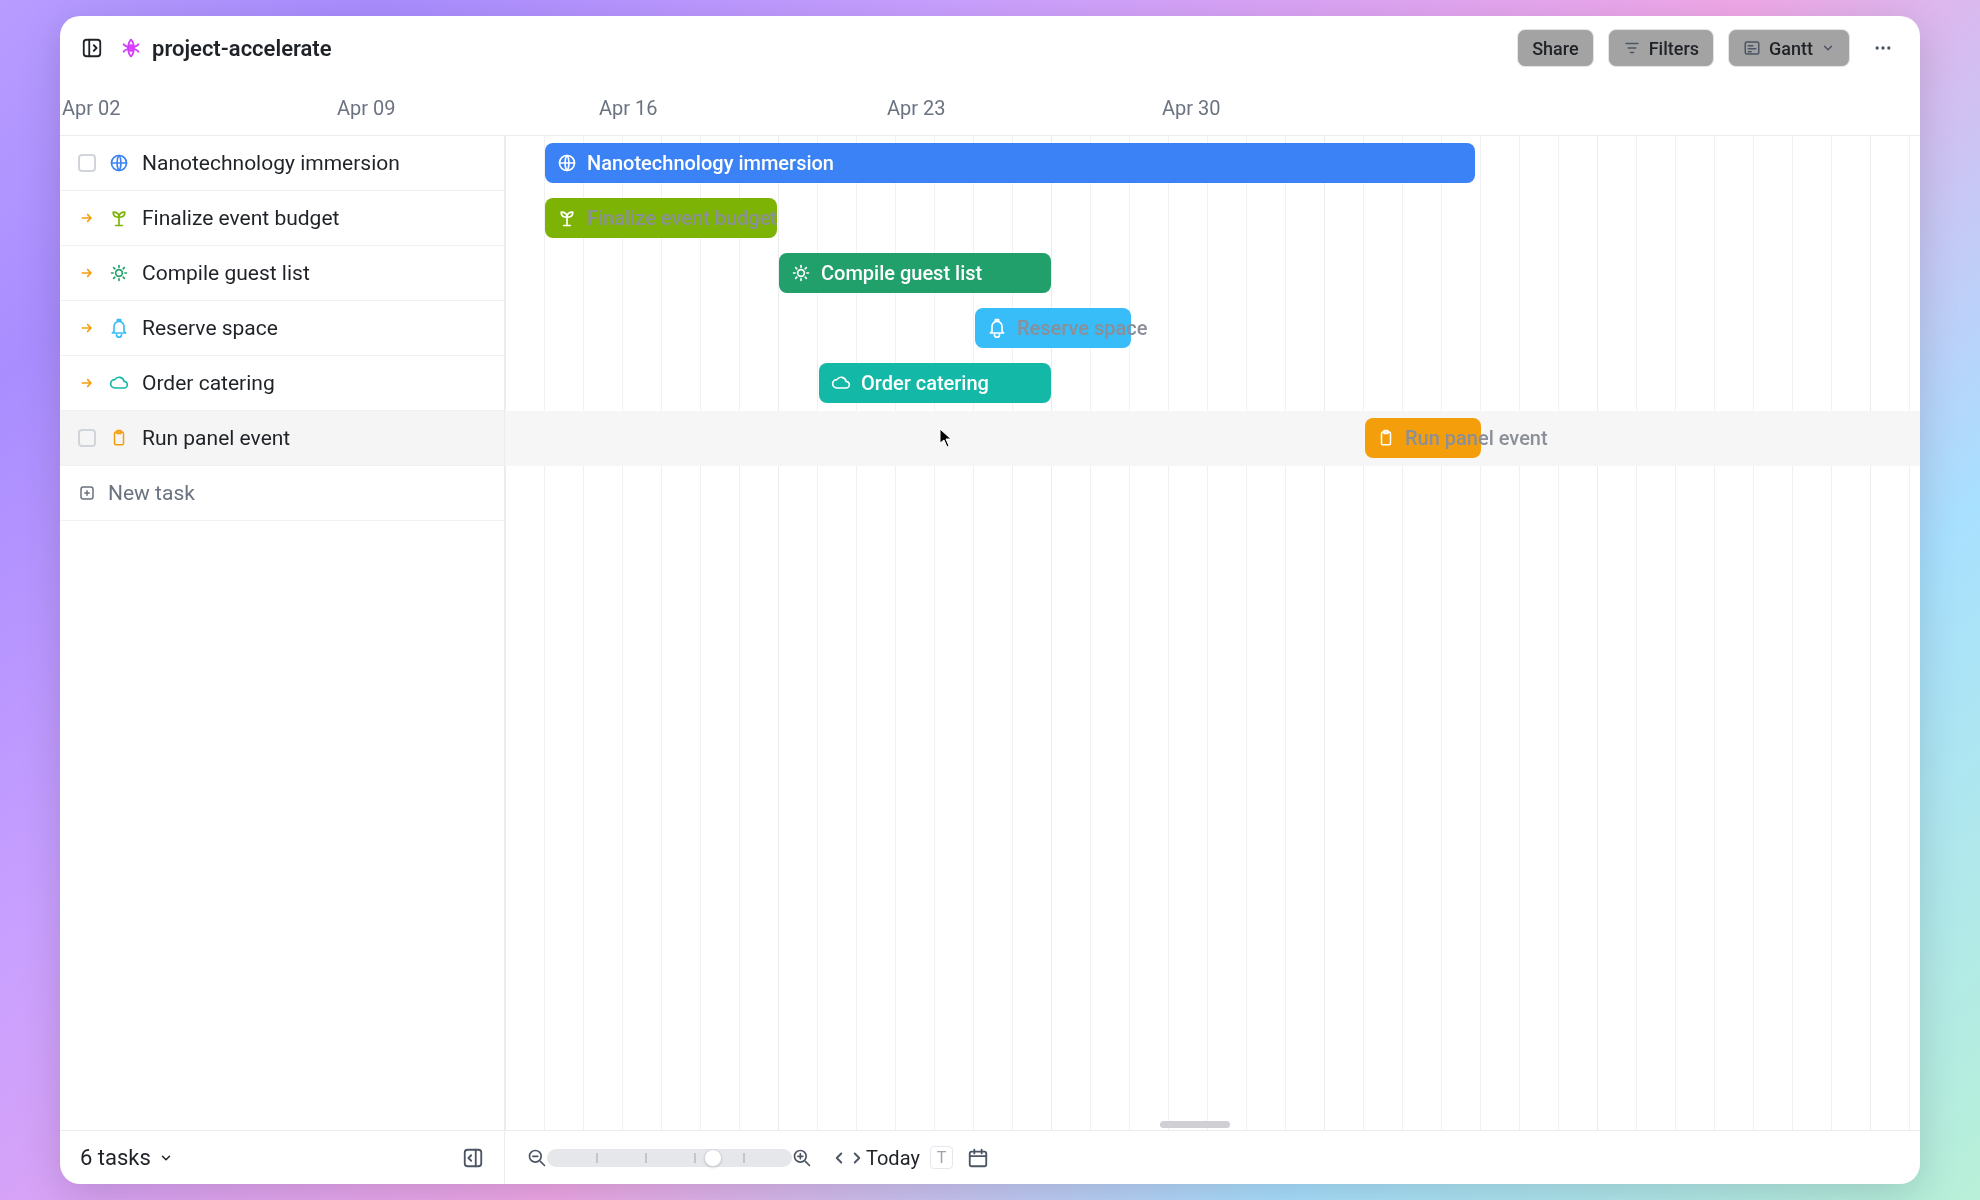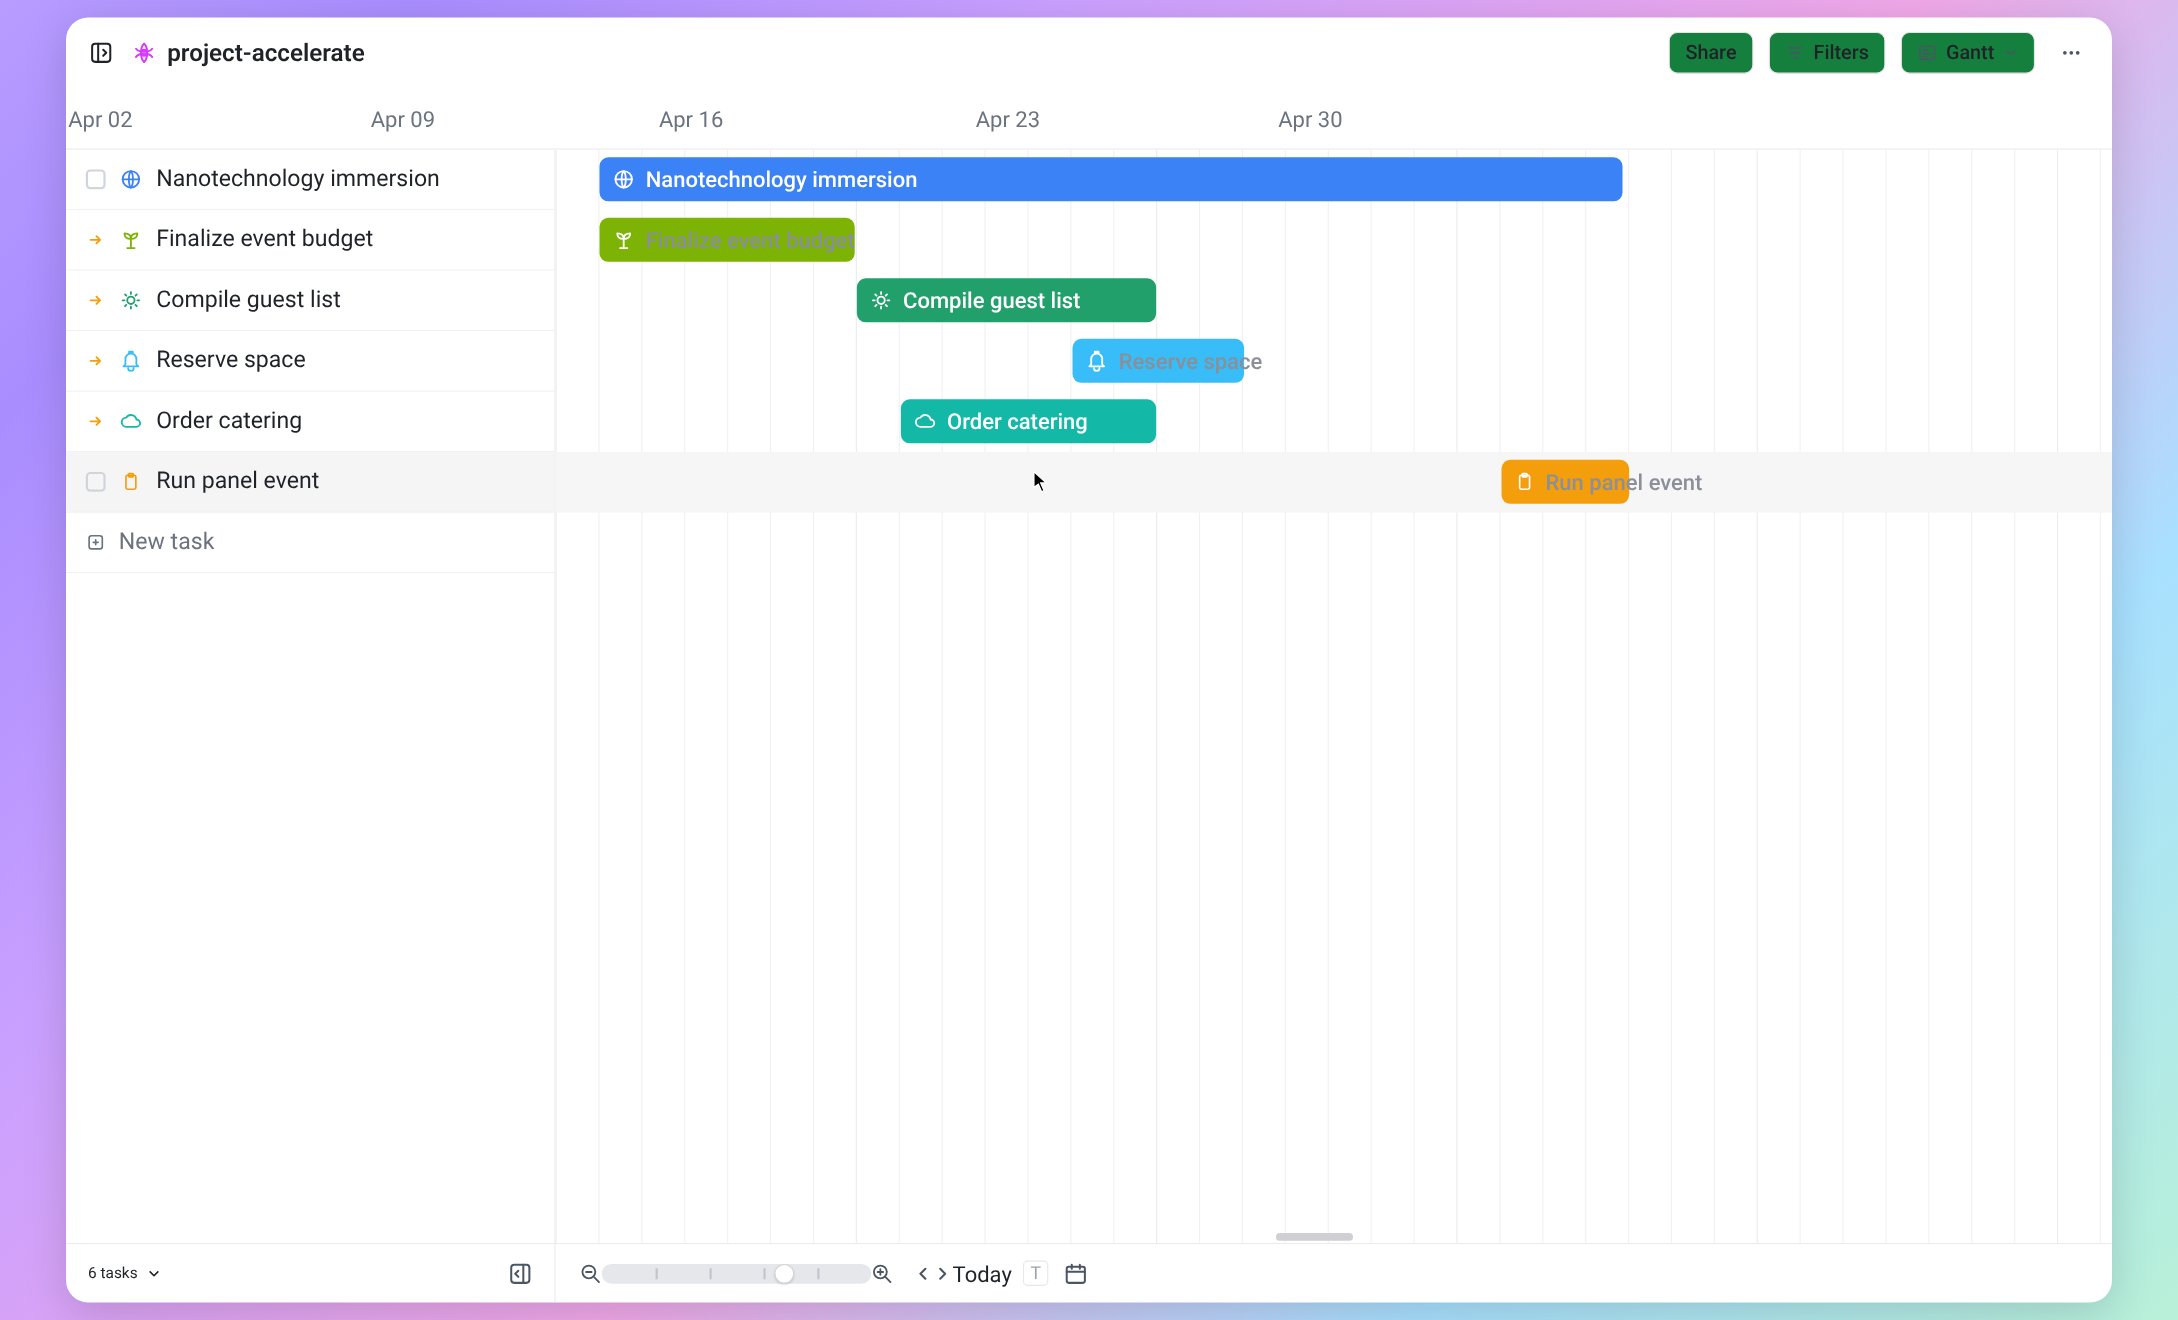--- a/index.html
+++ b/index.html
@@ -33,21 +33,21 @@
     color:#1f2328;border-radius:6px;cursor:pointer;
   }
   .title-wrap { display:flex;align-items:center;gap:10px; }
   .title-icon { color:#d63aff; display:flex; }
   .title { font-size:22px; font-weight:600; color:#1f2328; }
 
   .pill-btn, .pill-btn-group {
     display:flex; align-items:center; gap:8px;
     height:38px; padding:0 14px;
     border:1px solid #e4e4e7; border-radius:8px;
-    background:#15803d; color:#1f2328; font-size:18px; font-weight:500;
+    background:#a3a3a3; color:#1f2328; font-size:18px; font-weight:500;
     cursor:pointer;
   }
   .pill-btn svg , .pill-btn-group svg { color:#4b5563; }
   .more-btn { width:38px;padding:0;justify-content:center;border:none;background:transparent; }
 
   
   .header-row {
     height:56px; display:flex; border-bottom:1px solid #ececee;
   }
   .header-left {
@@ -122,21 +122,21 @@
   }
 
   
   .footer {
     height:54px; display:flex; align-items:center; border-top:1px solid #ececee;
   }
   .footer-left {
     width:445px; padding:0 20px; display:flex;align-items:center;justify-content:space-between;
     border-right:1px solid #ececee; height:100%;
   }
-  .task-count { display:flex;align-items:center;gap:8px;font-size:14px;color:#1f2328; cursor:pointer;}
+  .task-count { display:flex;align-items:center;gap:8px;font-size:22px;color:#1f2328; cursor:pointer;}
   .collapse-btn { color:#4b5563; cursor:pointer; display:flex; }
 
   .footer-right {
     flex:1; display:flex; align-items:center; gap:0; padding:0 22px; position:relative;
   }
   .zoom-slider {
     width:245px;height:18px;background:#e5e7eb;border-radius:9px;position:relative;display:flex;align-items:center;
   }
   .zoom-slider .tick { position:absolute;width:2px;height:10px;background:#c2c5cc;top:4px; }
   .zoom-slider .knob { position:absolute;width:18px;height:18px;border-radius:50%;background:#fff;border:1px solid #d1d5db;box-shadow:0 1px 2px rgba(0,0,0,.15); }

